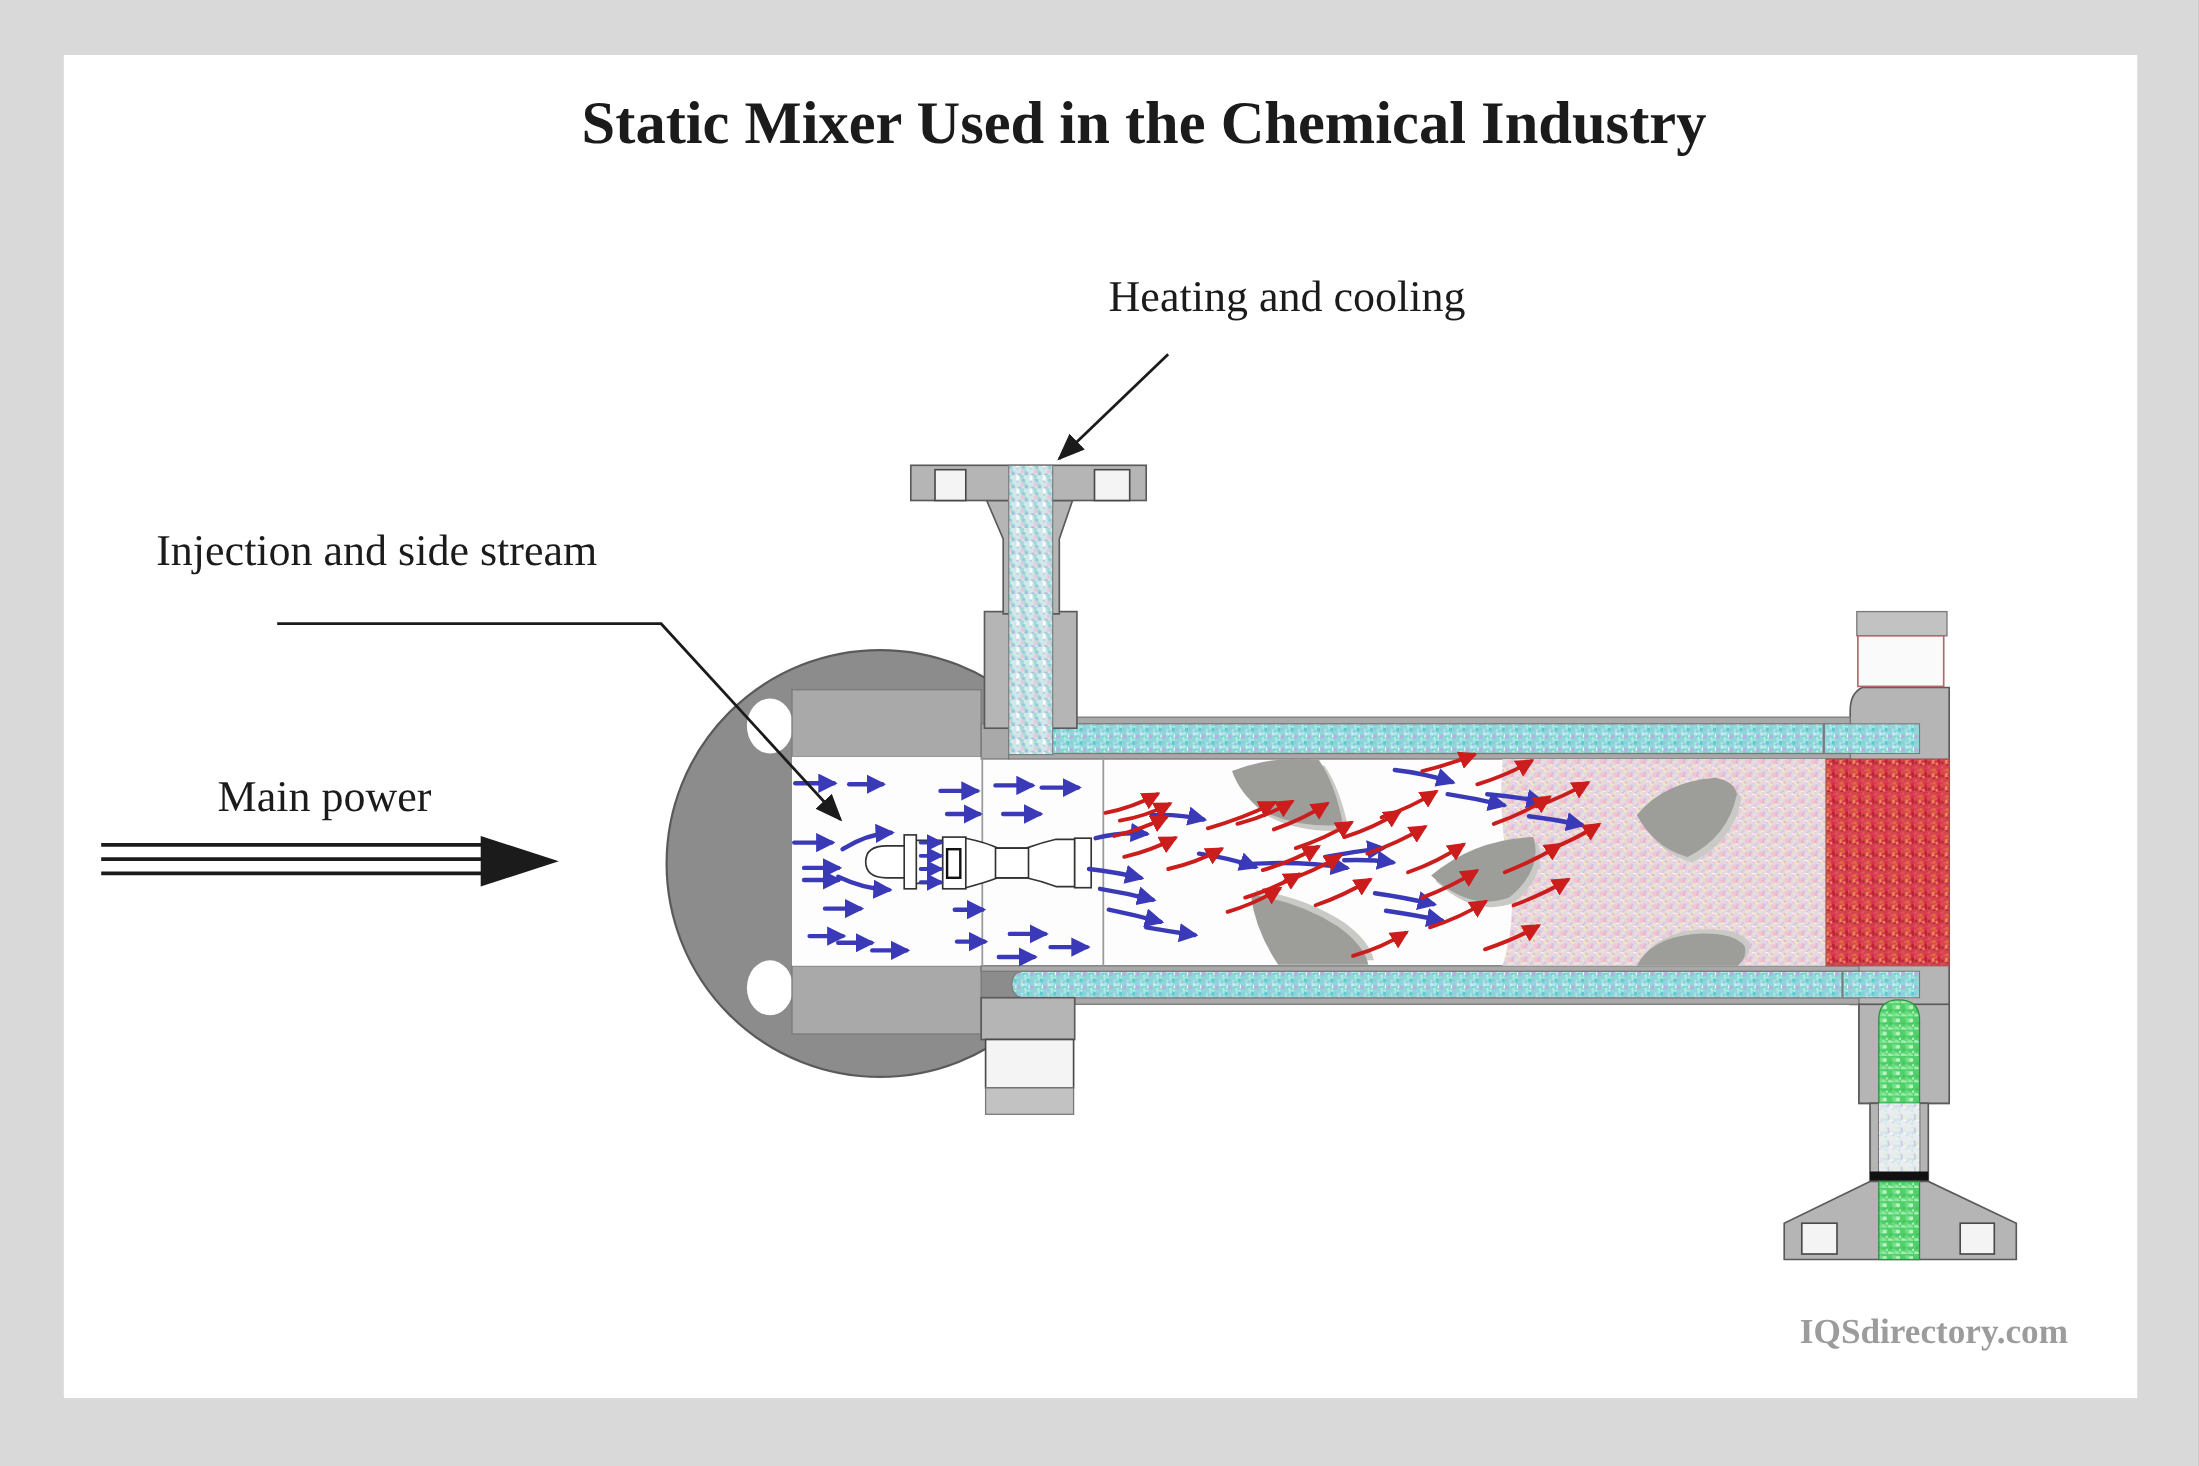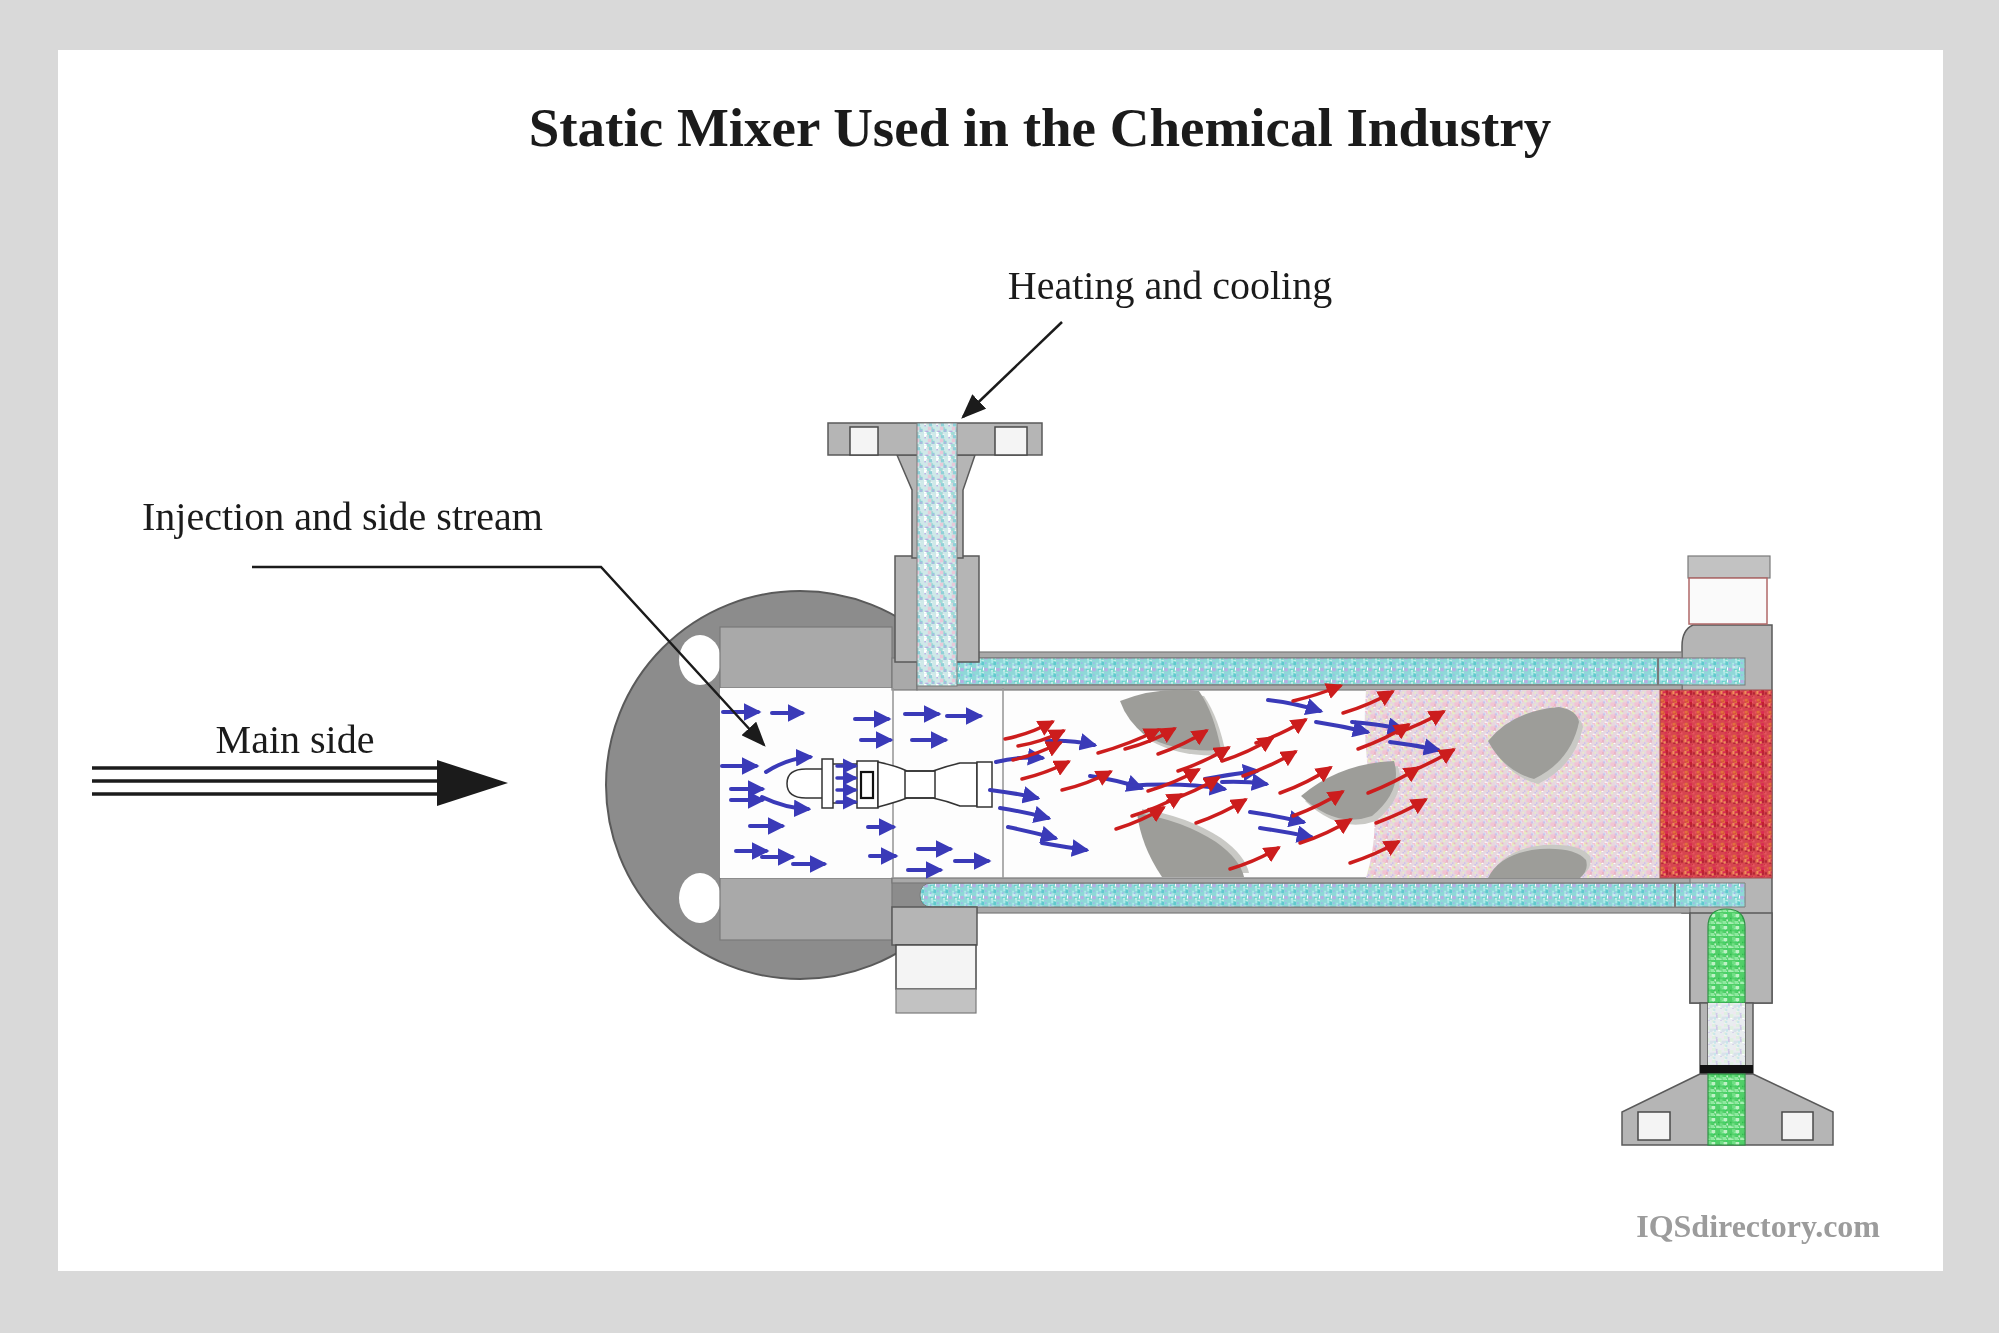--- a/index.html
+++ b/index.html
@@ -1,20 +1,20 @@
 <!DOCTYPE html>
 <html style="--c-bg: #d9d9d9; --c-card: #ffffff; --c-ink: #1b1b1b; --c-watermark: #9c9c9c; --c-metal_dark: #8c8c8c; --c-metal_mid: #a9a9a9; --c-metal_body: #b5b5b5; --c-metal_light: #c2c2c2; --c-outline: #5a5a5a; --c-outline_soft: #7a7a7a; --c-bolt_white: #f4f4f4; --c-channel: #fdfdfd; --c-flow_blue: #3a3ab8; --c-flow_red: #cc1d1d; --c-blade: #9d9d99; --c-blade_edge: #c9c9c5; --c-gasket_stroke: #b06868; --c-black_band: #111111;"><head>
 <meta charset="utf-8">
 <style>
   html,body{margin:0;padding:0;background:#888;}
   .stage{position:relative;width:1999px;height:1333px;background:var(--c-bg,#d9d9d9);
          font-family:"Liberation Serif","DejaVu Serif",serif;overflow:hidden;}
   .card{position:absolute;left:58px;top:50px;width:1885px;height:1221px;background:var(--c-card,#fff);}
   svg.diagram{position:absolute;left:0;top:0;width:1999px;height:1333px;}
-  .overlay{position:absolute;color:var(--c-ink,#1b1b1b);margin-top:16px;}
+  .overlay{position:absolute;color:var(--c-ink,#1b1b1b);}
   .title{left:400px;top:80px;width:1280px;text-align:center;font-size:55px;font-weight:bold;letter-spacing:0px;}
   .lbl{font-size:40px;}
   .lbl-heating{left:970px;top:246px;width:400px;text-align:center;}
   .lbl-injection{left:142px;top:477px;width:520px;text-align:left;}
   .lbl-mainpower{left:140px;top:700px;width:310px;text-align:center;}
   .watermark{left:1480px;top:1192px;width:400px;text-align:right;font-size:32px;font-weight:bold;
              color:var(--c-watermark,#9c9c9c);}
   
   .metal-dark{fill:var(--c-metal_dark);stroke:var(--c-outline);stroke-width:2;}
   .metal-mid{fill:var(--c-metal_mid);stroke:var(--c-outline_soft);stroke-width:1.2;}
@@ -376,15 +376,15 @@
       <path class="mainline" d="M92,768 L440,768"></path>
       <path class="mainline" d="M92,781 L440,781"></path>
       <path class="mainline" d="M92,794 L440,794"></path>
       <polygon class="mainhead" points="437,760 437,806 508,783"></polygon>
     </g>
   </svg>
 
   <div class="overlay title">Static Mixer Used in the Chemical Industry</div>
   <div class="overlay lbl lbl-heating">Heating and cooling</div>
   <div class="overlay lbl lbl-injection">Injection and side stream</div>
-  <div class="overlay lbl lbl-mainpower">Main side</div>
+  <div class="overlay lbl lbl-mainpower">Main power</div>
   <div class="overlay watermark">IQSdirectory.com</div>
 </div>
 
 </body></html>

